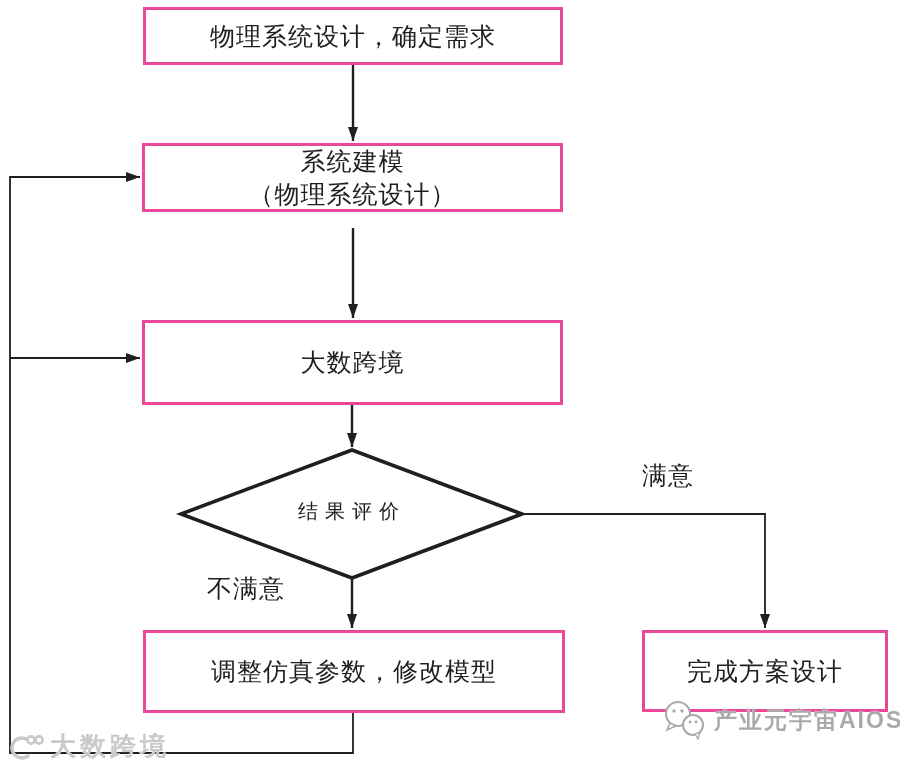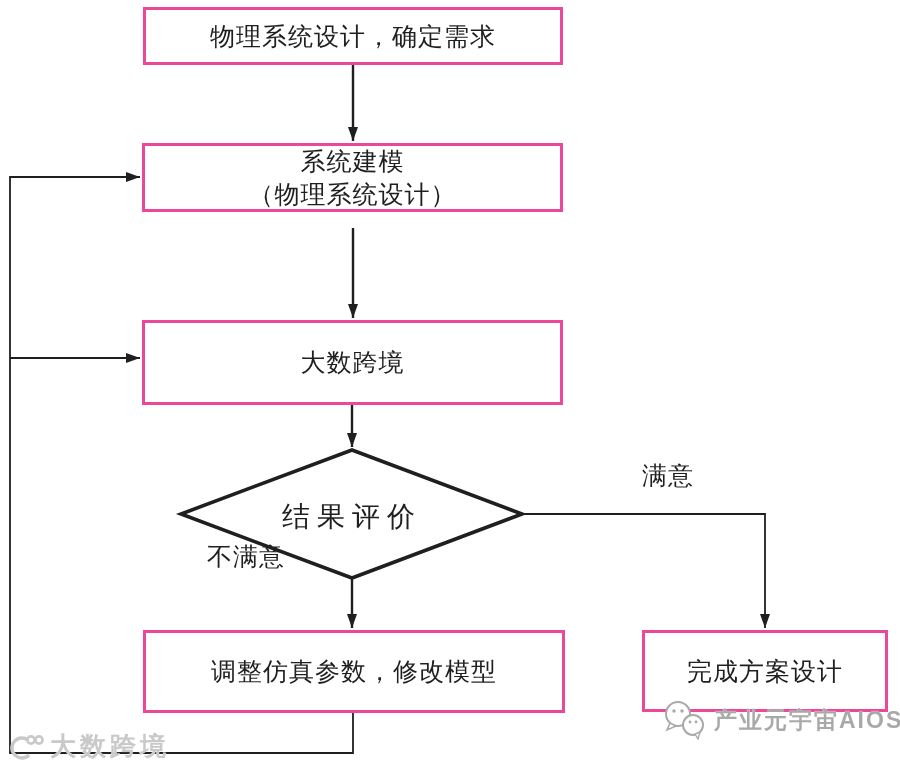--- a/index.html
+++ b/index.html
@@ -27,29 +27,29 @@
     text-align:center;
     letter-spacing:1px;
   }
   .node1{left:143px;top:7px;width:420px;height:58px;}
   .node2{left:142px;top:143px;width:421px;height:69px;}
   .node3{left:142px;top:320px;width:421px;height:85px;}
   .node4{left:143px;top:630px;width:422px;height:83px;}
   .node5{left:642px;top:630px;width:246px;height:82px;}
   .diamond-label{
     position:absolute;left:232px;top:498px;width:240px;
-    text-align:center;font-size:28px;letter-spacing:7px;
+    text-align:center;font-size:20px;letter-spacing:7px;
   }
   .edge-label{
     position:absolute;font-size:25px;letter-spacing:1px;white-space:nowrap;
   }
   .lbl-t1{left:383px;top:91px;}
   .lbl-t2{left:383px;top:262px;}
   .lbl-sat{left:642px;top:459px;}
-  .lbl-unsat{left:207px;top:540px;}
+  .lbl-unsat{left:207px;top:572px;}
   .wm{position:absolute;display:flex;align-items:center;gap:6px;white-space:nowrap;}
   .wm-left{left:6px;top:729px;color:#c9c9c9;font-size:26px;letter-spacing:4px;
            font-family:"Liberation Sans","DejaVu Sans",sans-serif;font-weight:bold;
            text-shadow:0 0 1px #ffffff;}
   .wm-right{left:662px;top:700px;color:#a9a9a9;font-size:23px;letter-spacing:2px;
             font-family:"Liberation Sans","DejaVu Sans",sans-serif;font-weight:bold;
             text-shadow:0 0 1px #ffffff;}
   .wm svg{flex:0 0 auto;}
 </style>
 </head>

